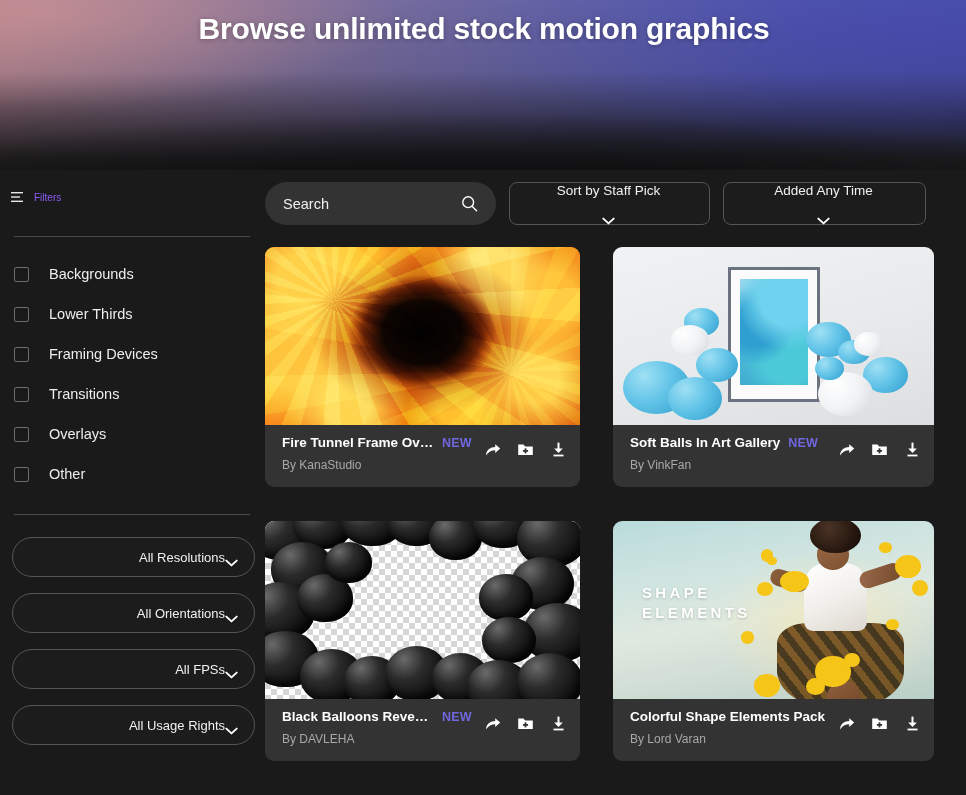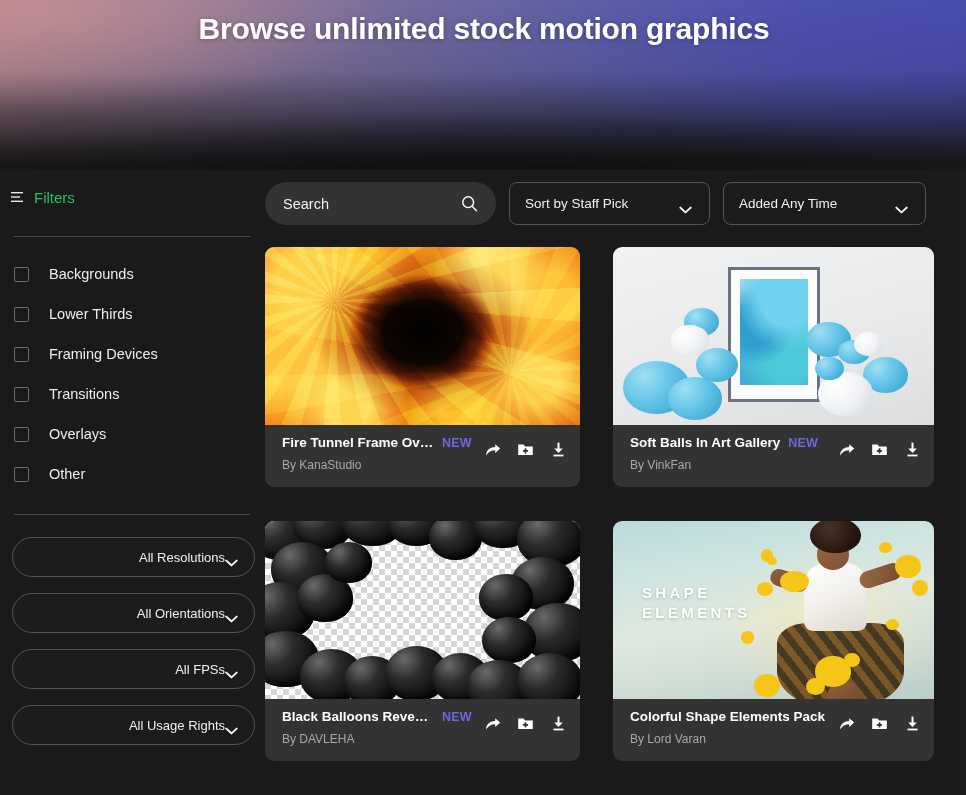--- a/index.html
+++ b/index.html
@@ -82,22 +82,22 @@
     gap: 9px;
     height: 42px;
     padding-top: 12px;
   }
   .filter-icon {
     width: 14px;
     height: 14px;
     display: block;
   }
   .filters-label {
-    font-size: 15px;
-    color: #22c55e;
+    font-size: 10px;
+    color: #8b5cf6;
     font-weight: normal;
   }
   .divider {
     height: 1px;
     background: #4a4a4a;
     margin: 24px 3px 0 3px;
   }
   .checks {
     padding-top: 17px;
   }
@@ -186,20 +186,21 @@
   .sort-select {
     height: 43px;
     border-radius: 8px;
     border: 1px solid #555555;
     background: #1c1c1c;
     display: flex;
     align-items: center;
     justify-content: space-between;
     padding: 0 17px 0 15px;
     cursor: pointer;
+    flex-direction: column;
   }
   .sort-select.w1 { width: 201px; }
   .sort-select.w2 { width: 203px; }
   .sort-text { font-size: 13.5px; color: #f0f0f0; }
 
   
   .grid {
     display: grid;
     grid-template-columns: 315px 321px;
     gap: 34px 33px;

